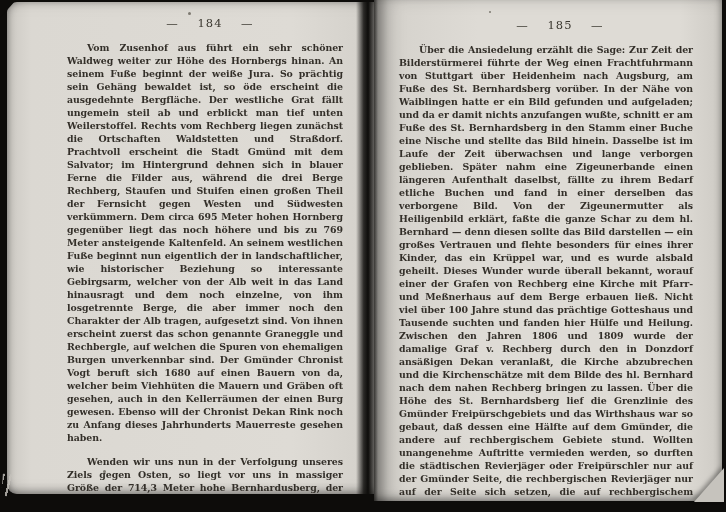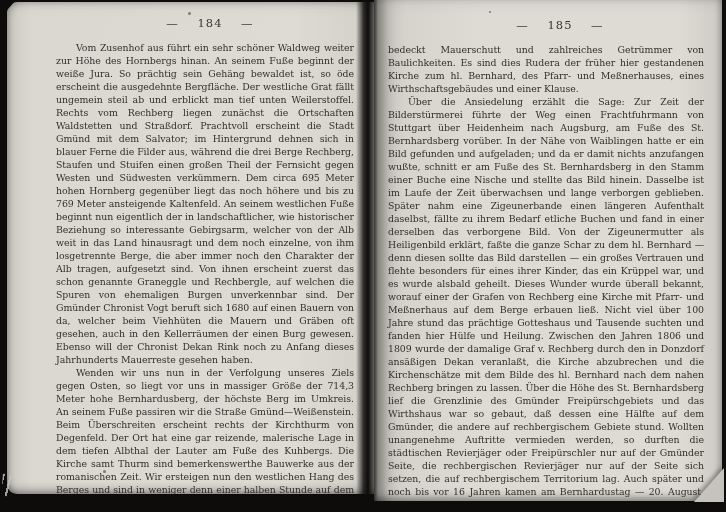--- a/index.html
+++ b/index.html
@@ -70,23 +70,24 @@
   }
   .page-left .body {
     margin: 11px 8px 0 49px;
     width: 298px;
   }
   .page-right .body {
     margin: 11px 18px 0 14px;
     width: 316px;
   }
   .para {
-    margin: 0;
+    margin: 11px;
     text-indent: 20px;
     hyphens: auto;
+    font-weight: bold;
     -webkit-hyphens: auto;
   }
   .para.no-indent { text-indent: 0; }
   
   .corner-top-left {
     position: absolute;
     left: 0; top: 0;
     width: 0; height: 0;
     border-top: 18px solid #0d0c0a;
     border-right: 16px solid transparent;
@@ -132,21 +133,20 @@
     <div class="header">— 184 —</div>
     <div class="body">
       <p class="para" lang="de">Vom Zusenhof aus führt ein sehr schöner Waldweg weiter zur Höhe des Hornbergs hinan. An seinem Fuße beginnt der weiße Jura. So prächtig sein Gehäng bewaldet ist, so öde erscheint die ausgedehnte Bergfläche. Der westliche Grat fällt ungemein steil ab und erblickt man tief unten Weilerstoffel. Rechts vom Rechberg liegen zunächst die Ortschaften Waldstetten und Straßdorf. Prachtvoll erscheint die Stadt Gmünd mit dem Salvator; im Hintergrund dehnen sich in blauer Ferne die Filder aus, während die drei Berge Rechberg, Staufen und Stuifen einen großen Theil der Fernsicht gegen Westen und Südwesten verkümmern. Dem circa 695 Meter hohen Hornberg gegenüber liegt das noch höhere und bis zu 769 Meter ansteigende Kaltenfeld. An seinem westlichen Fuße beginnt nun eigentlich der in landschaftlicher, wie historischer Beziehung so interessante Gebirgsarm, welcher von der Alb weit in das Land hinausragt und dem noch einzelne, von ihm losgetrennte Berge, die aber immer noch den Charakter der Alb tragen, aufgesetzt sind. Von ihnen erscheint zuerst das schon genannte Graneggle und Rechbergle, auf welchen die Spuren von ehemaligen Burgen unverkennbar sind. Der Gmünder Chronist Vogt beruft sich 1680 auf einen Bauern von da, welcher beim Viehhüten die Mauern und Gräben oft gesehen, auch in den Kellerräumen der einen Burg gewesen. Ebenso will der Chronist Dekan Rink noch zu Anfang dieses Jahrhunderts Mauerreste gesehen haben.</p>
       <p class="para" lang="de">Wenden wir uns nun in der Verfolgung unseres Ziels gegen Osten, so liegt vor uns in massiger Größe der 714,3 Meter hohe Bernhardusberg, der höchste Berg im Umkreis. An seinem Fuße passiren wir die Straße Gmünd—Weißenstein. Beim Überschreiten erscheint rechts der Kirchthurm von Degenfeld. Der Ort hat eine gar reizende, malerische Lage in dem tiefen Albthal der Lauter am Fuße des Kuhbergs. Die Kirche samt Thurm sind bemerkenswerthe Bauwerke aus der romanischen Zeit. Wir ersteigen nun den westlichen Hang des Berges und sind in weniger denn einer halben Stunde auf dem Plateau angekommen. Jeder Besucher, der zum erstenmal diese Höhe betritt, wird überrascht von den Spuren einstiger Kultur, die ihm hier in Bruchstücken von künstlichem Hag, Gartenanlagen und einzelnstehenden Obstbäumen entgegentreten. Die Mitte des Platzes</p>
     </div>
   </div>
 
   <div class="page page-right">
     <div class="header">— 185 —</div>
     <div class="body">
-      <p class="para no-indent" lang="de">bedeckt Mauerschutt und zahlreiches Getrümmer von Baulichkeiten. Es sind dies Rudera der früher hier gestandenen Kirche zum hl. Bernhard, des Pfarr- und Meßnerhauses, eines Wirthschaftsgebäudes und einer Klause.</p>
       <p class="para" lang="de">Über die Ansiedelung erzählt die Sage: Zur Zeit der Bilderstürmerei führte der Weg einen Frachtfuhrmann von Stuttgart über Heidenheim nach Augsburg, am Fuße des St. Bernhardsberg vorüber. In der Nähe von Waiblingen hatte er ein Bild gefunden und aufgeladen; und da er damit nichts anzufangen wußte, schnitt er am Fuße des St. Bernhardsberg in den Stamm einer Buche eine Nische und stellte das Bild hinein. Dasselbe ist im Laufe der Zeit überwachsen und lange verborgen geblieben. Später nahm eine Zigeunerbande einen längeren Aufenthalt daselbst, fällte zu ihrem Bedarf etliche Buchen und fand in einer derselben das verborgene Bild. Von der Zigeunermutter als Heiligenbild erklärt, faßte die ganze Schar zu dem hl. Bernhard — denn diesen sollte das Bild darstellen — ein großes Vertrauen und flehte besonders für eines ihrer Kinder, das ein Krüppel war, und es wurde alsbald geheilt. Dieses Wunder wurde überall bekannt, worauf einer der Grafen von Rechberg eine Kirche mit Pfarr- und Meßnerhaus auf dem Berge erbauen ließ. Nicht viel über 100 Jahre stund das prächtige Gotteshaus und Tausende suchten und fanden hier Hülfe und Heilung. Zwischen den Jahren 1806 und 1809 wurde der damalige Graf v. Rechberg durch den in Donzdorf ansäßigen Dekan veranlaßt, die Kirche abzubrechen und die Kirchenschätze mit dem Bilde des hl. Bernhard nach dem nahen Rechberg bringen zu lassen. Über die Höhe des St. Bernhardsberg lief die Grenzlinie des Gmünder Freipürschgebiets und das Wirthshaus war so gebaut, daß dessen eine Hälfte auf dem Gmünder, die andere auf rechbergischem Gebiete stund. Wollten unangenehme Auftritte vermieden werden, so durften die städtischen Revierjäger oder Freipürschler nur auf der Gmünder Seite, die rechbergischen Revierjäger nur auf der Seite sich setzen, die auf rechbergischem Territorium lag. Auch später und noch bis vor 16 Jahren kamen am Bernhardustag — 20. August, eine große Zahl von Besuchern — Gmünder, Heidenheimer, Göppinger, Donzdorfer 2c. — auf den Berg, um das</p>
     </div>
 
   </div>
 
   <div class="gutter"></div>
   <div class="corner-top-left"></div>
   <div class="stack-edges"></div>
   <div class="folded-corner"></div>
   <div class="speck speck-1"></div>

